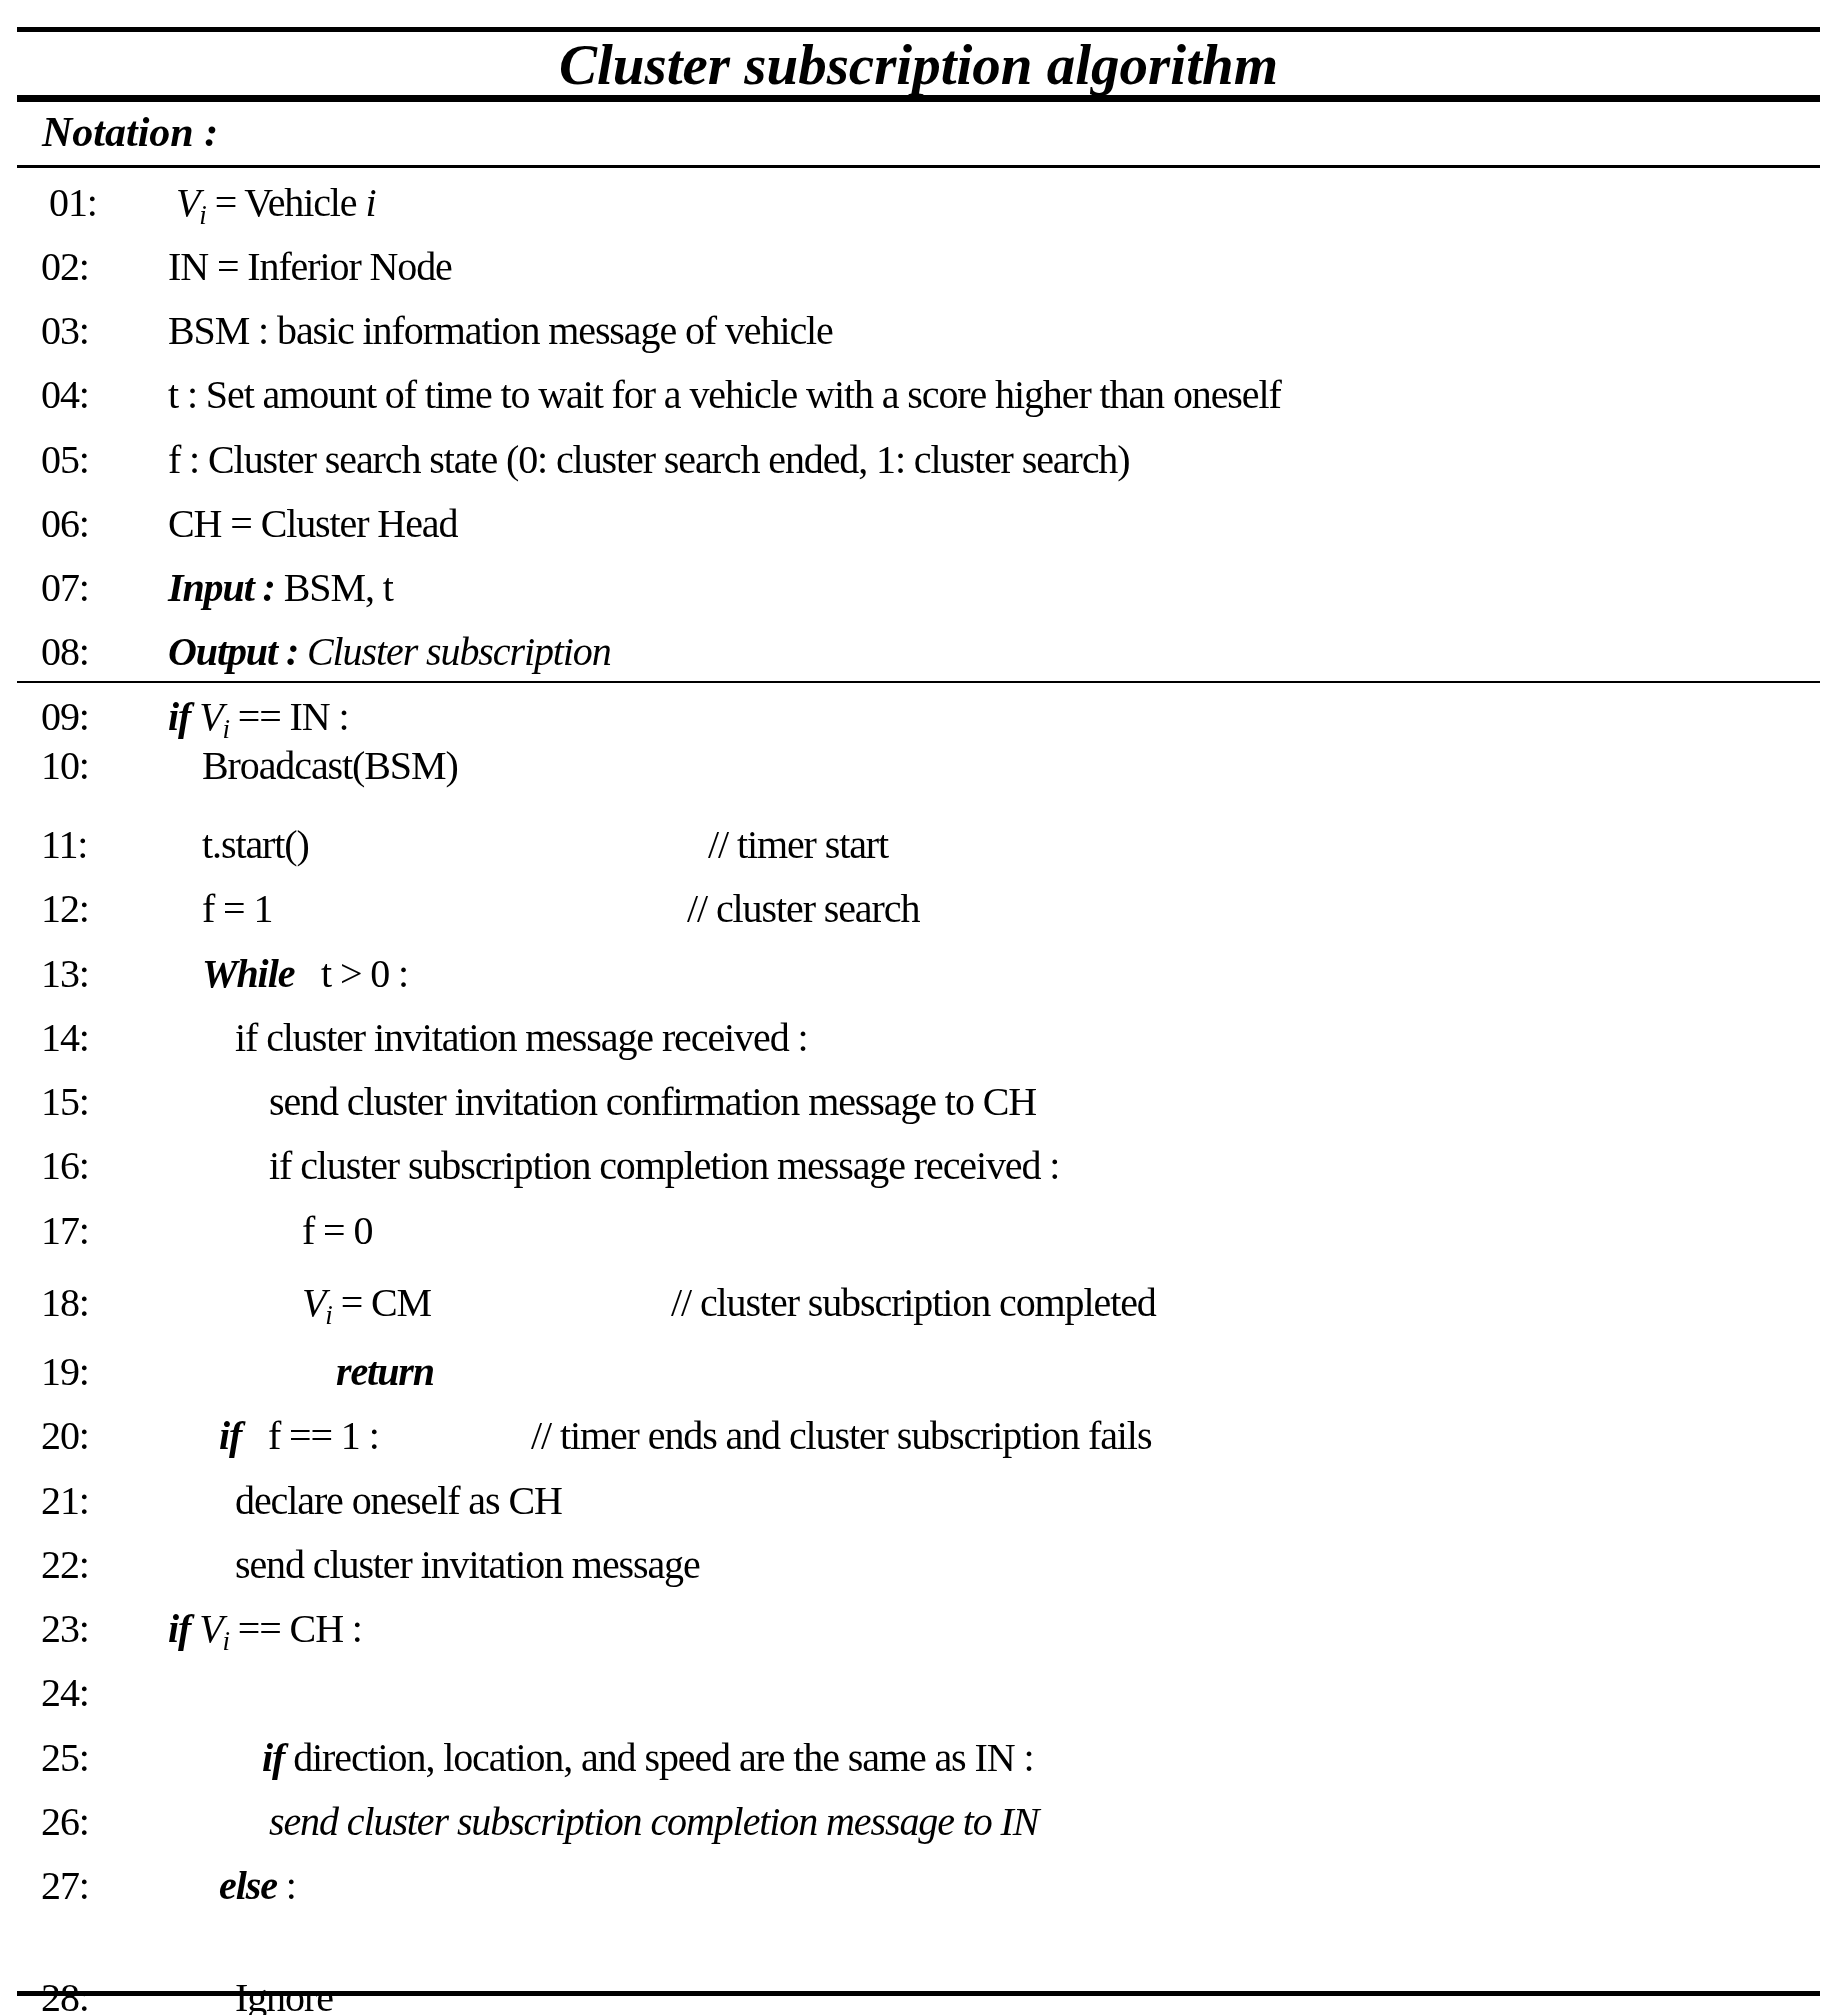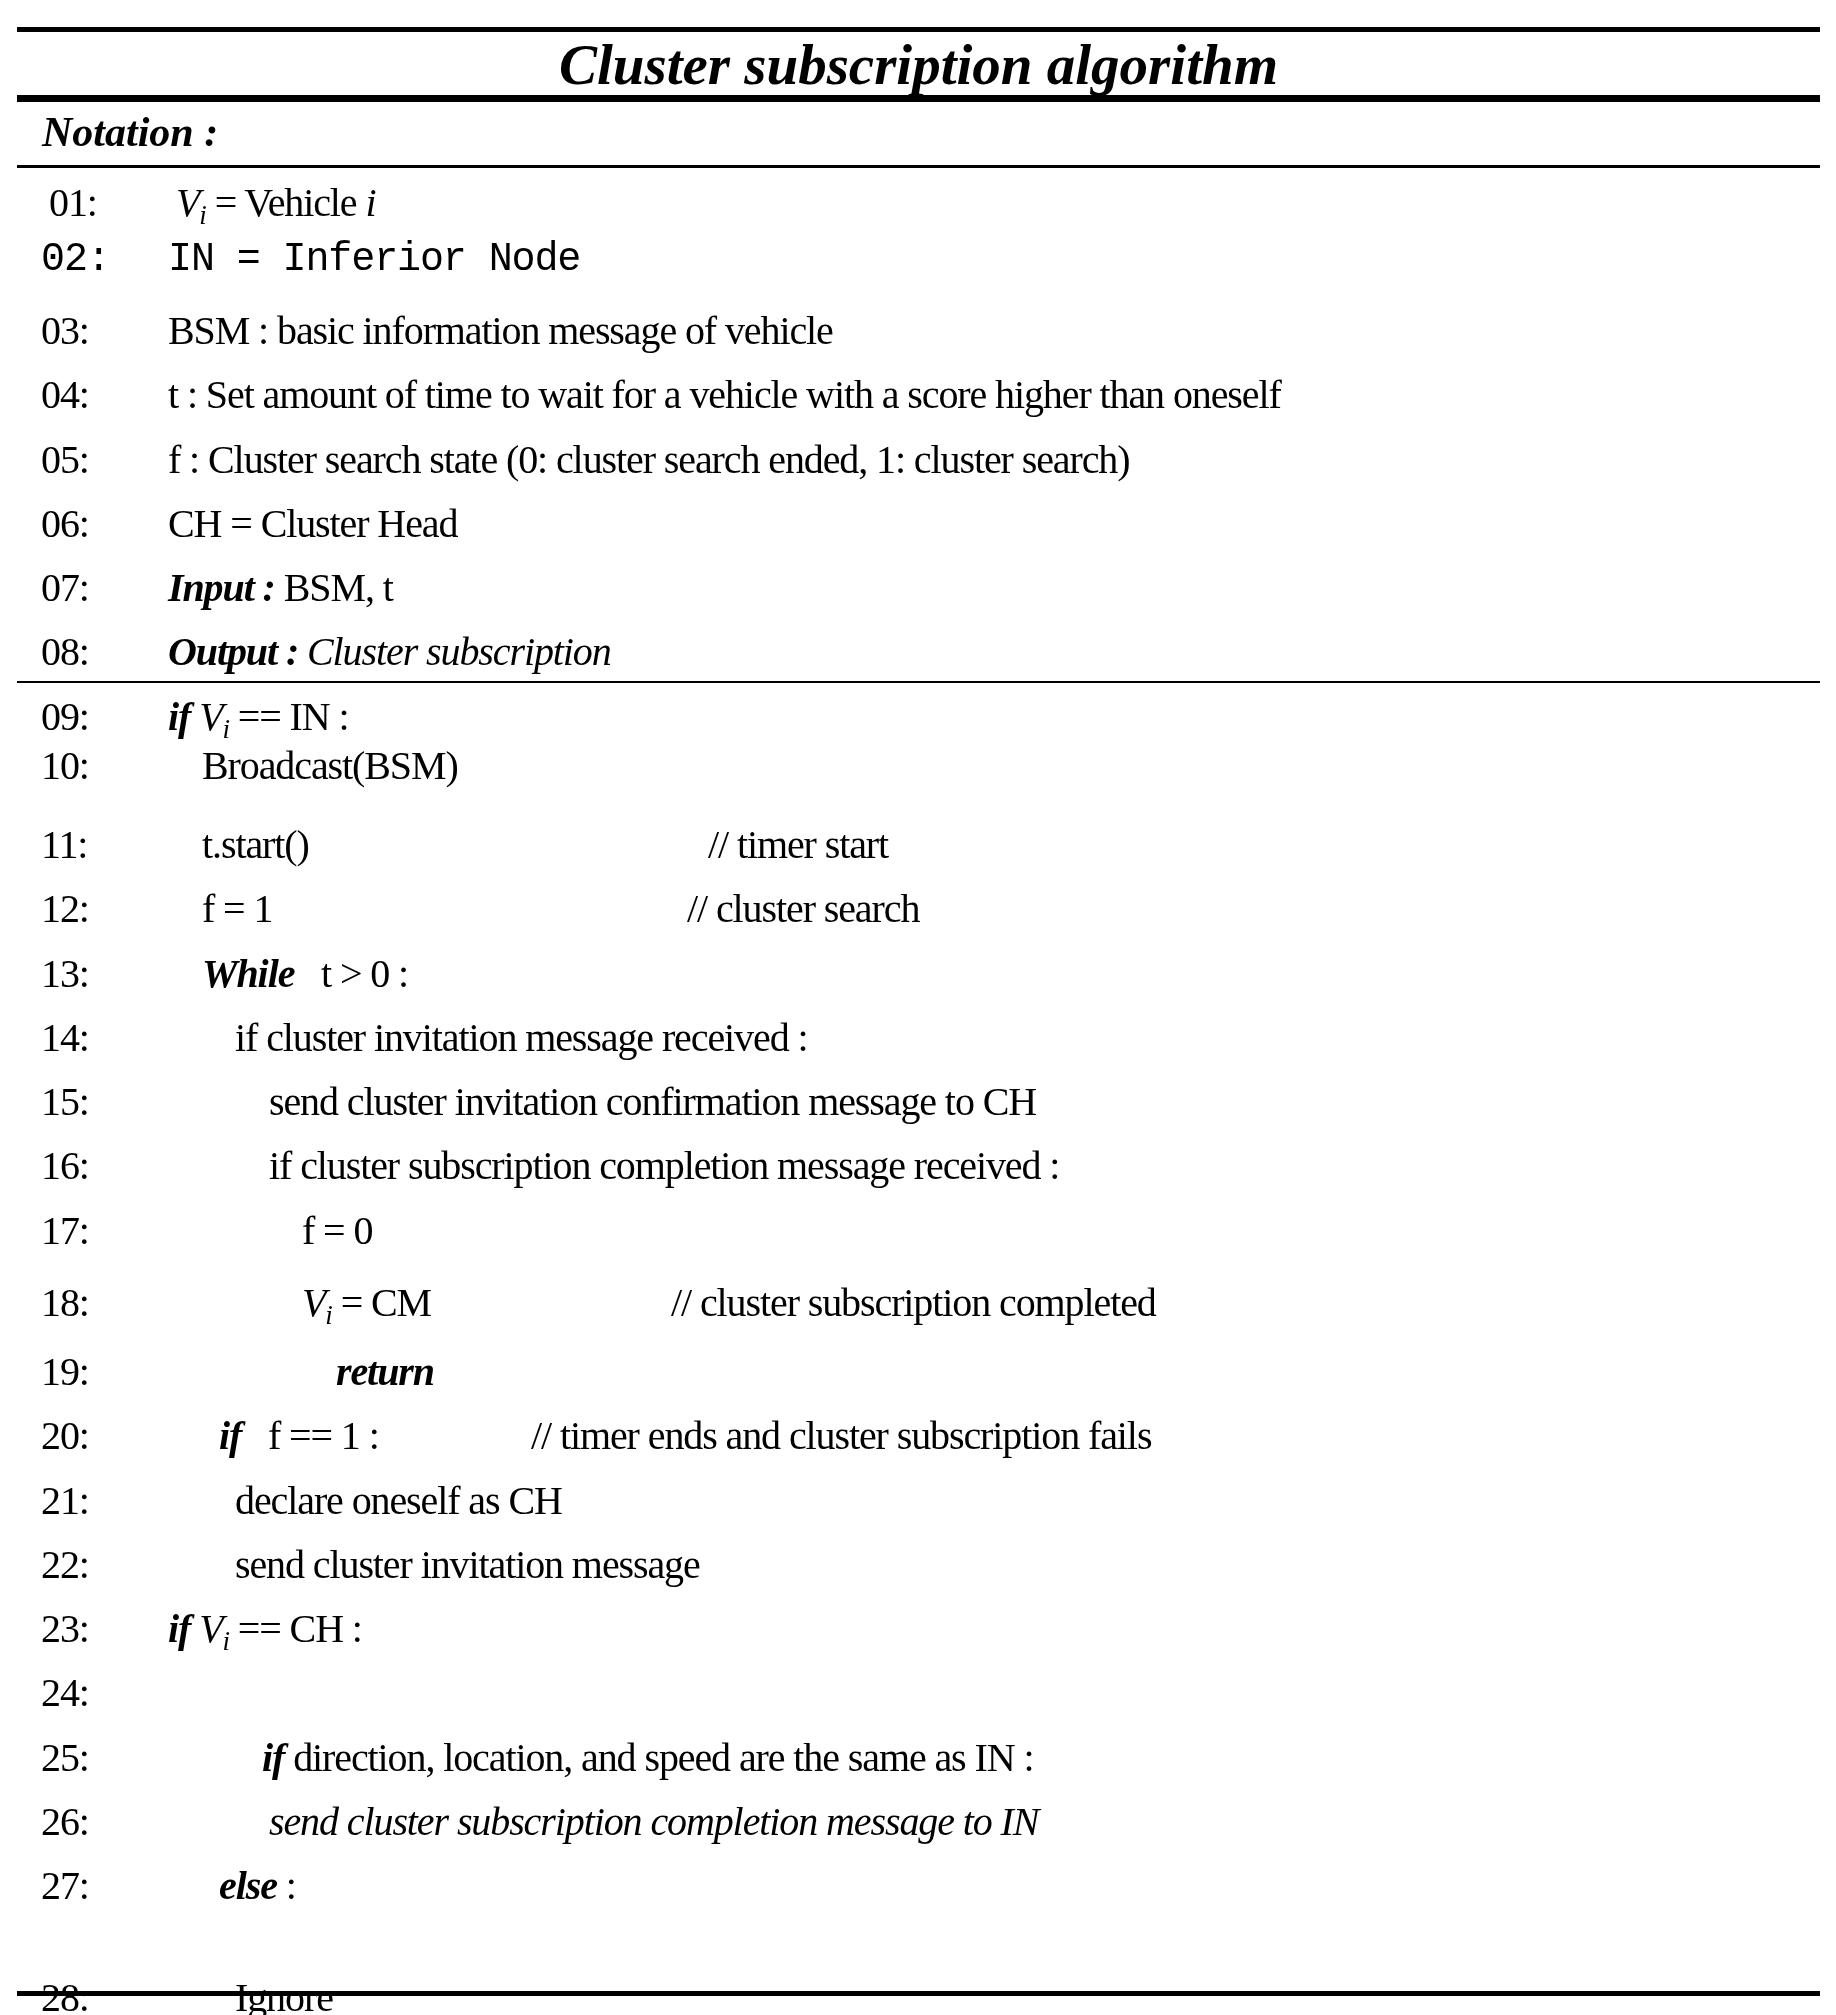--- a/index.html
+++ b/index.html
@@ -26,21 +26,21 @@
 <div class="title">Cluster subscription algorithm</div>
 <div class="rule" style="top:95px;height:6.5px;"></div>
 <div class="notation">Notation :</div>
 <div class="rule" style="top:165px;height:2.7px;"></div>
 <div class="rule" style="top:681px;height:1.6px;"></div>
 <div id="lines">
     <div class="line" style="top: 179px; margin-left: 8px;">
       <span class="lnum">01:</span>
       <span class="code" style="left: 168px;"><span class="it">V</span><span class="sub">i</span><span> = Vehicle </span><span class="it">i</span></span>
     </div>
-    <div class="line" style="top: 237px; font-family: Liberation Mono, monospace;">
+    <div class="line" style="top: 243px;">
       <span class="lnum">02:</span>
       <span class="code" style="left: 168px;"><span>IN = Inferior Node</span></span>
     </div>
     <div class="line" style="top: 307px;">
       <span class="lnum">03:</span>
       <span class="code" style="left: 168px;"><span>BSM : basic information message of vehicle</span></span>
     </div>
     <div class="line" style="top: 371px;">
       <span class="lnum">04:</span>
       <span class="code" style="left: 168px;"><span>t : Set amount of time to wait for a vehicle with a score higher than oneself</span></span>

